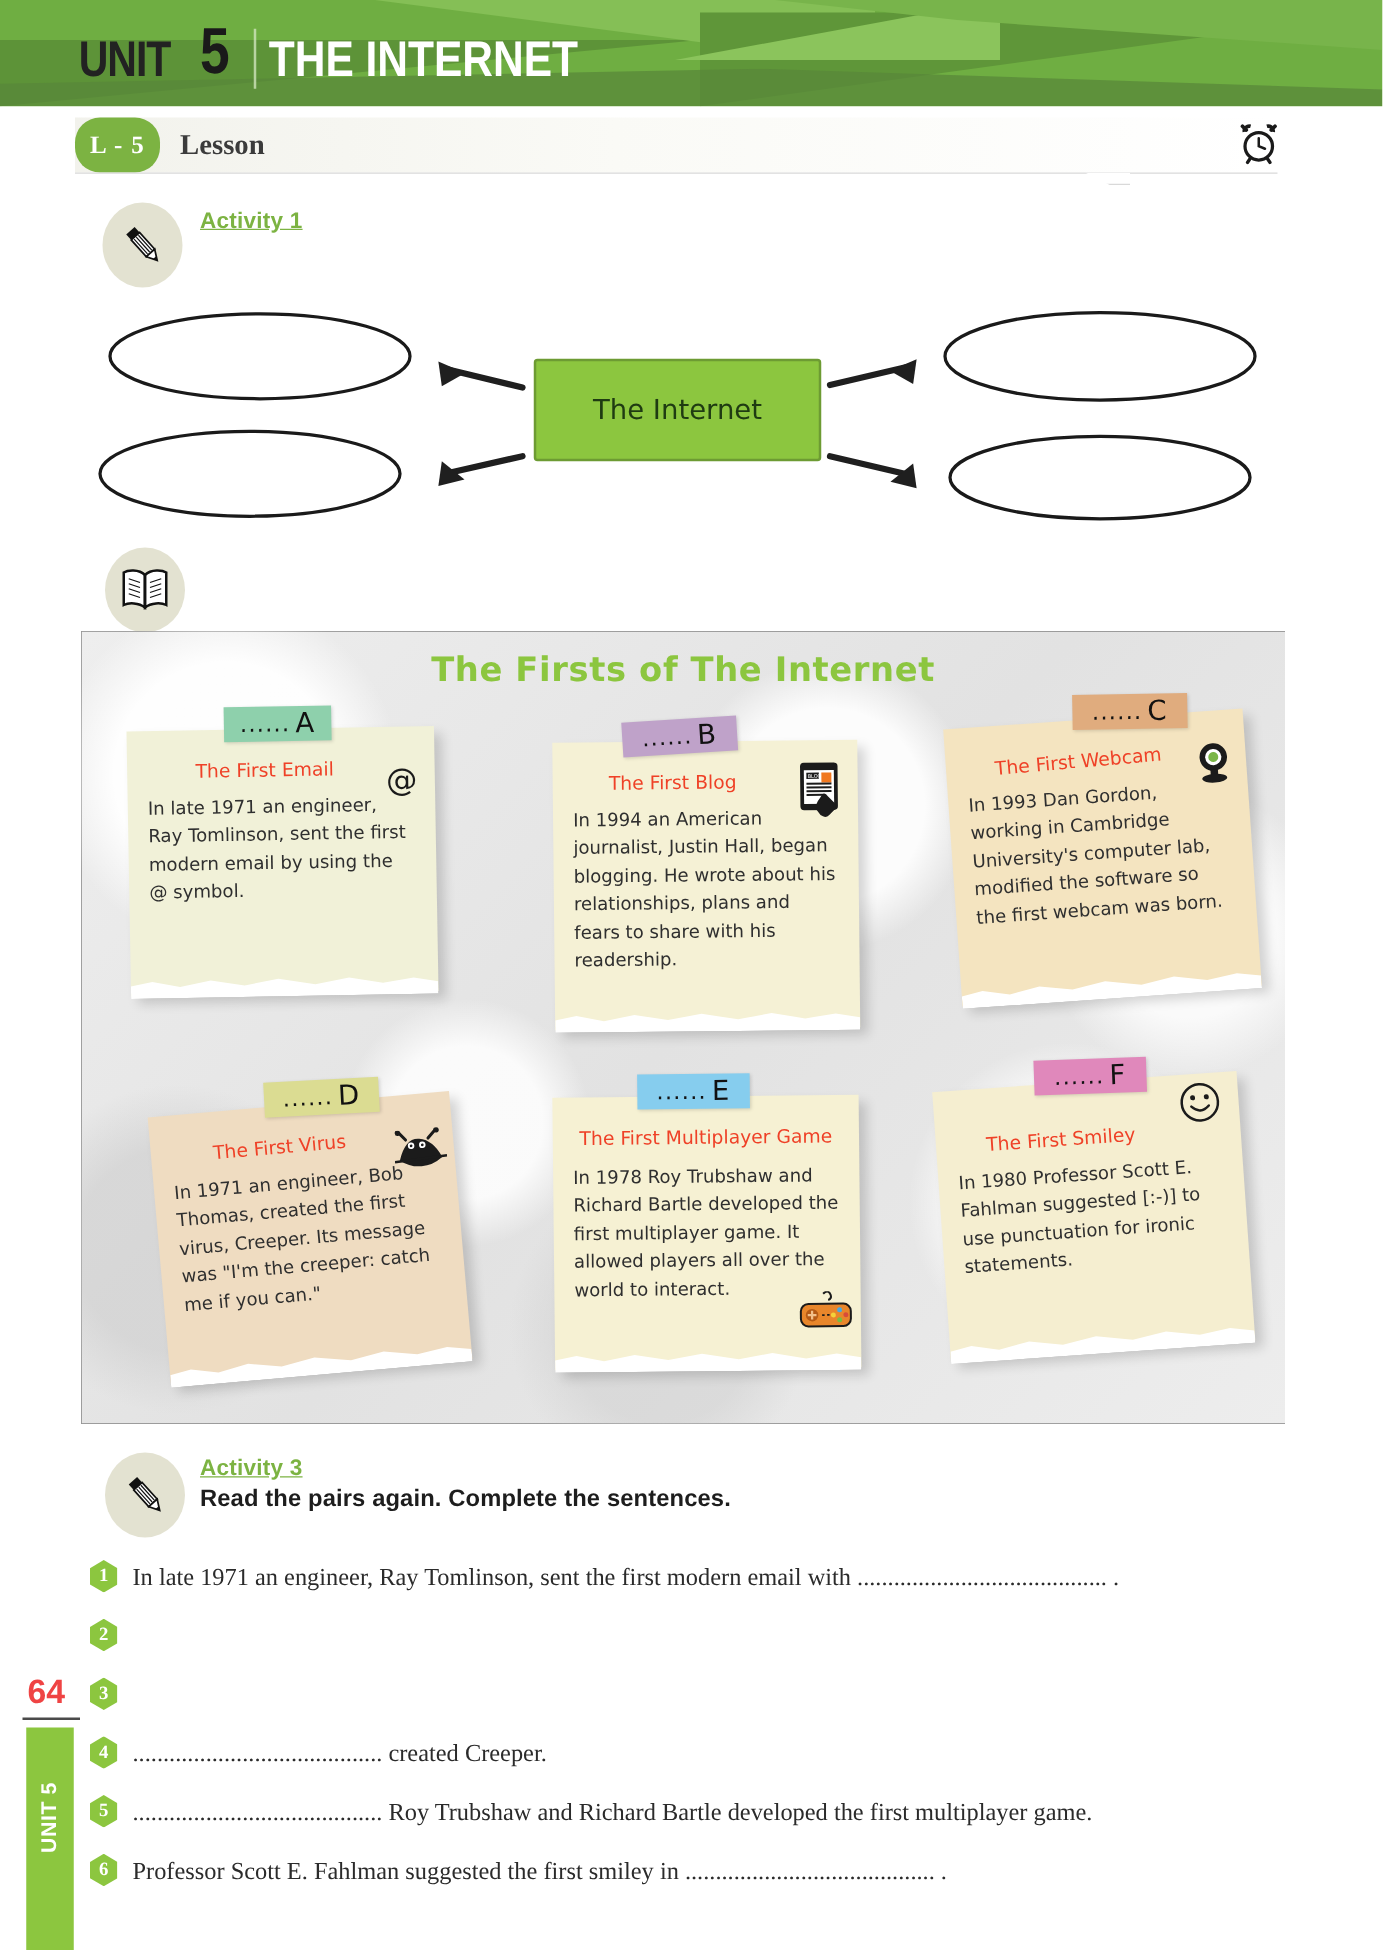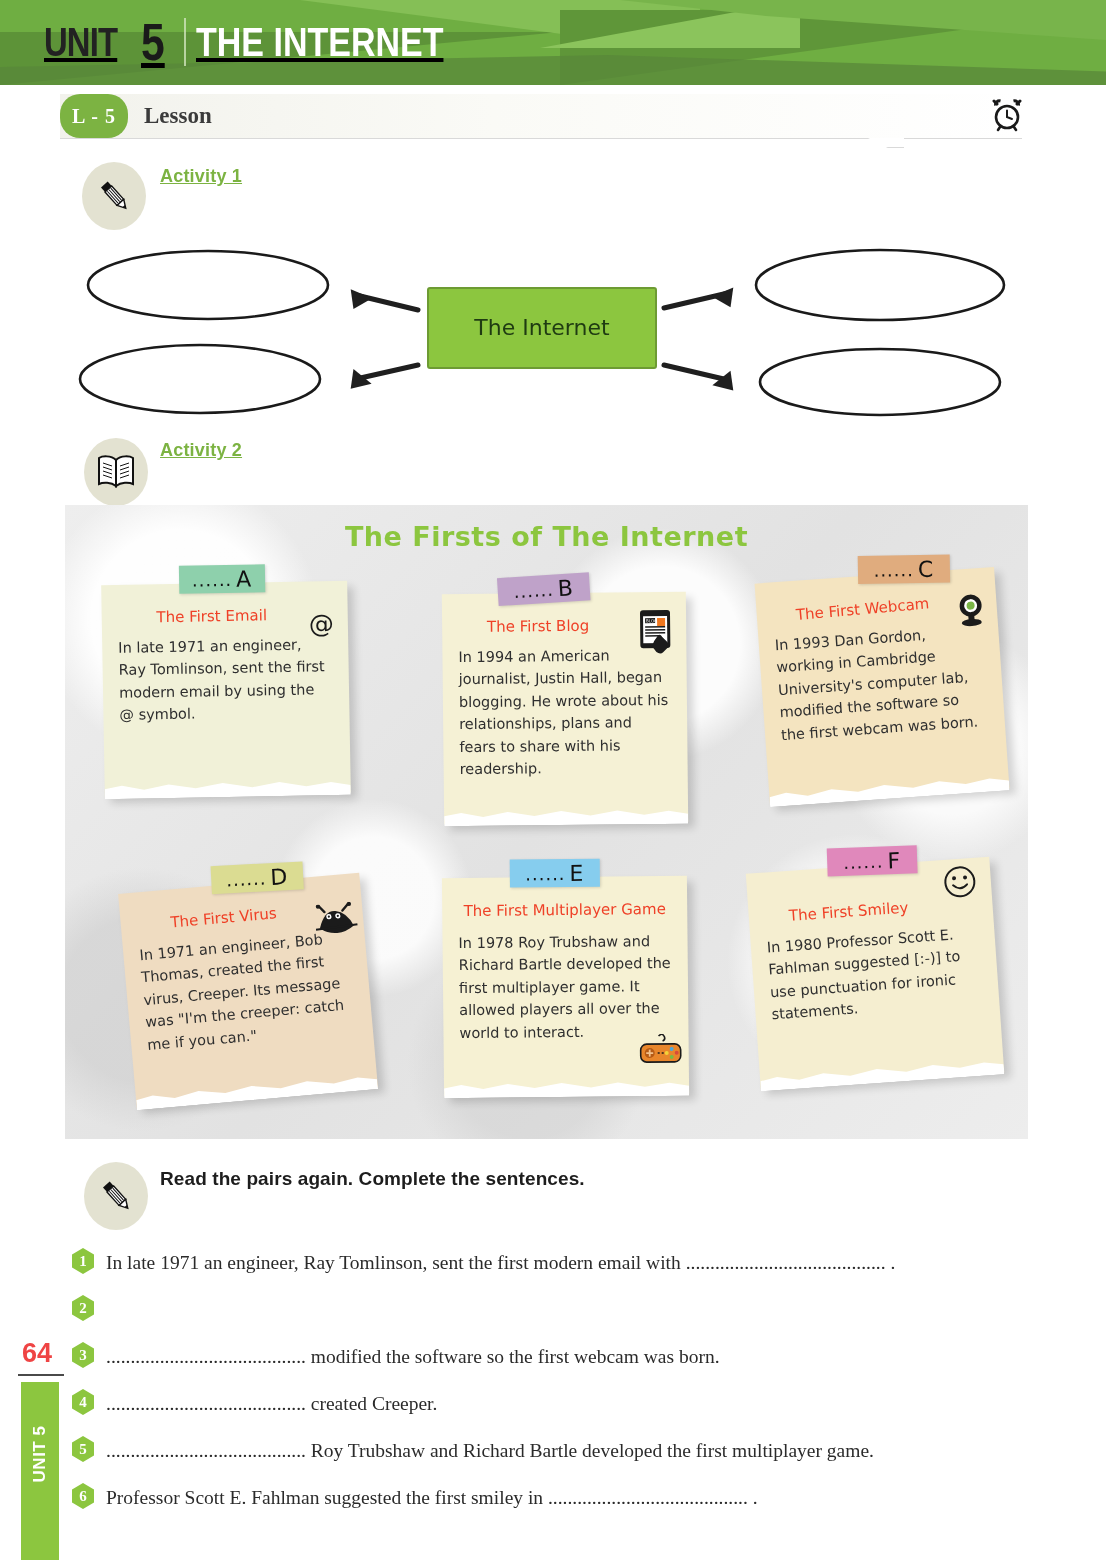--- a/index.html
+++ b/index.html
@@ -26,22 +26,22 @@
   .sh-c { left:560px; top:10px; width:0; height:0;
           border-left: 546px solid #5f9639; border-bottom: 75px solid transparent; }
   .sh-d { left:540px; top:0; width:0; height:0;
           border-left: 260px solid transparent; border-bottom: 48px solid #8bc45c; }
   .sh-e { left:0; top:55px; width:1106px; height:30px; background:#58873a; opacity:.75;
           clip-path: polygon(0 40%, 55% 0, 100% 55%, 100% 100%, 0 100%); }
   .sh-f { left:620px; top:0px; width:486px; height:40px; background:#78b44b;
           clip-path: polygon(0 0, 100% 0, 100% 100%, 30% 40%); }
 
   .banner-title {
-    position: absolute; left: 44px; top: 13px;
-    display: flex; align-items: center; height: 58px; z-index: 5; text-decoration: underline;
+    position: absolute; left: 63px; top: 13px;
+    display: flex; align-items: flex-end; height: 58px; z-index: 5;
   }
   .bt-unit {
     font-family: "Liberation Sans Narrow","Liberation Sans", sans-serif;
     font-weight: 700; font-size: 40px; letter-spacing: -1px;
     color: #222222; transform: scaleX(.82); transform-origin: left center;
   }
   .bt-num {
     font-family: "Liberation Sans Narrow","Liberation Sans", sans-serif;
     font-weight: 700; font-size: 52px; color: #1a1a1a;
     margin-left: 8px; transform: scaleX(.82); transform-origin: left center;
@@ -273,21 +273,20 @@
         <path d="M21 7 C16 2, 7 3, 4 5 L4 31 C8 29, 16 29, 21 33 Z" fill="#fff" stroke="#111" stroke-width="2"></path>
         <path d="M21 7 C26 2, 35 3, 38 5 L38 31 C34 29, 26 29, 21 33 Z" fill="#fff" stroke="#111" stroke-width="2"></path>
         <g stroke="#111" stroke-width="1">
           <path d="M8 10 L17 13 M8 14 L17 17 M8 18 L17 21 M8 22 L17 25"></path>
           <path d="M34 10 L25 13 M34 14 L25 17 M34 18 L25 21 M34 22 L25 25"></path>
         </g>
         <line x1="21" y1="7" x2="21" y2="33" stroke="#111" stroke-width="2"></line>
       </svg>
     </div>
     <div style="position:absolute; left:76px; top:2px;">
-      <div class="act-label">Activity 2</div>
     </div>
   </div>
 
   <div class="notes-panel">
     <div class="notes-tex"></div>
     <div class="panel-title">The Firsts of The Internet</div>
 
     <div class="note" style="left:38px; top:78px; width:246px; height:212px; background:#f1f1d8; transform:rotate(-1deg);">
       <div class="tape" style="left:78px; width:86px; background:#8ed0ac;">
         <span>......</span>
@@ -417,35 +416,35 @@
           <rect x="16" y="11" width="9" height="18" fill="#fff" stroke="#111" stroke-width="1.4"></rect>
           <line x1="18.2" y1="12" x2="18.2" y2="28" stroke="#111" stroke-width="1"></line>
           <line x1="20.5" y1="12" x2="20.5" y2="28" stroke="#111" stroke-width="1"></line>
           <line x1="22.8" y1="12" x2="22.8" y2="28" stroke="#111" stroke-width="1"></line>
           <path d="M16 29 L20.5 37 L25 29 Z" fill="#fff" stroke="#111" stroke-width="1.4"></path>
           <path d="M19 34 L20.5 37 L22 34 Z" fill="#111"></path>
         </g>
       </svg>
     </div>
     <div style="position:absolute; left:76px; top:2px;">
+      <div class="act-label">Activity 3</div>
       <div class="act-text">Read the pairs again. Complete the sentences.</div>
     </div>
   </div>
 
   <div class="exercises">
     <div class="ex-row">
       <div class="hexnum">1</div>
       <div class="ex-text">In late 1971 an engineer, Ray Tomlinson, sent the first modern email with ......................................... .</div>
     </div>
     <div class="ex-row">
       <div class="hexnum">2</div>
     </div>
     <div class="ex-row">
       <div class="hexnum">3</div>
-      <div class="ex-text">......................................... modified the software so the first webcam was born.</div>
     </div>
     <div class="ex-row">
       <div class="hexnum">4</div>
       <div class="ex-text">......................................... created Creeper.</div>
     </div>
     <div class="ex-row">
       <div class="hexnum">5</div>
       <div class="ex-text">......................................... Roy Trubshaw and Richard Bartle developed the first multiplayer game.</div>
     </div>
     <div class="ex-row">

